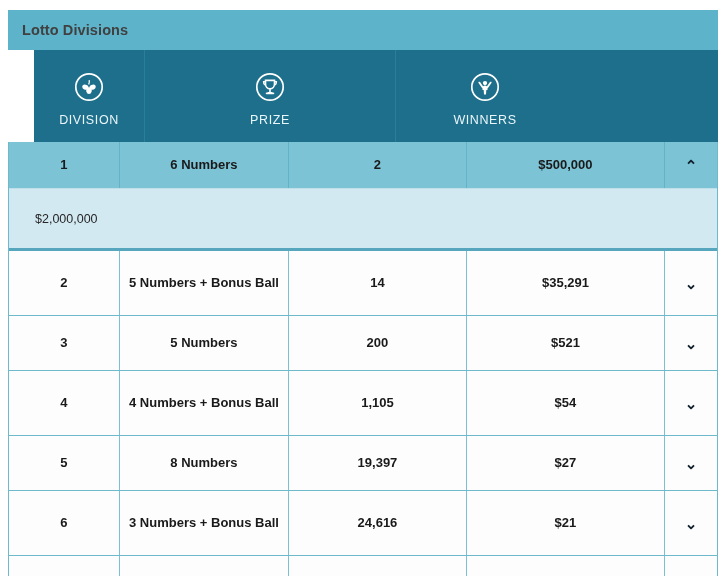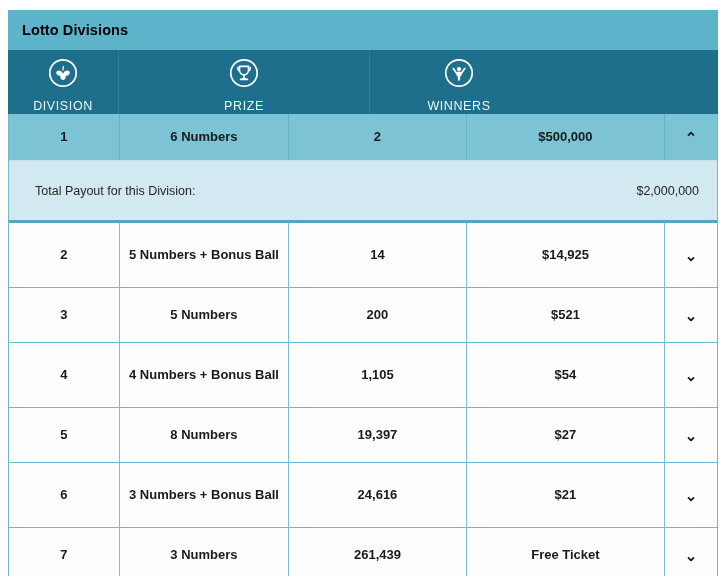--- a/index.html
+++ b/index.html
@@ -21,31 +21,32 @@
 
   
   .title-bar {
     background: #5cb3ca;
     height: 40px;
     display: flex;
     align-items: center;
     padding-left: 14px;
   }
   .title-bar .title-text {
-    color: #000000;
+    color: #404040;
     font-size: 14.5px;
     font-weight: bold;
     letter-spacing: 0.1px;
   }
 
   
   .col-header {
     background: #1e6f8b;
     display: flex;
-    height: 64px;
+    height: 92px;
+    margin-left: 26px;
   }
   .col-header .hcell {
     display: flex;
     flex-direction: column;
     align-items: center;
     justify-content: center;
     border-right: 1px solid #2b7e9b;
     padding-top: 4px;
   }
   .col-header .hcell:last-child { border-right: none; }
@@ -203,29 +204,28 @@
       <div class="cell c-division">1</div>
       <div class="cell c-matches">6 Numbers</div>
       <div class="cell c-winners">2</div>
       <div class="cell c-prize">$500,000</div>
       <div class="cell-chevron c-toggle">
         <span class="chevron">⌃</span>
       </div>
     </div>
 
     <div class="payout-panel">
-      <span class="payout-label">Total Payout for this Division:</span>
       <span class="payout-value">$2,000,000</span>
     </div>
 
     <div class="row row-data row-h1">
       <div class="cell c-division">2</div>
       <div class="cell c-matches">5 Numbers + Bonus Ball</div>
       <div class="cell c-winners">14</div>
-      <div class="cell c-prize">$14,925</div>
+      <div class="cell c-prize">$35,291</div>
       <div class="cell-chevron c-toggle">
         <span class="chevron">⌄</span>
       </div>
     </div>
 
     <div class="row row-data row-h2">
       <div class="cell c-division">3</div>
       <div class="cell c-matches">5 Numbers</div>
       <div class="cell c-winners">200</div>
       <div class="cell c-prize">$521</div>

